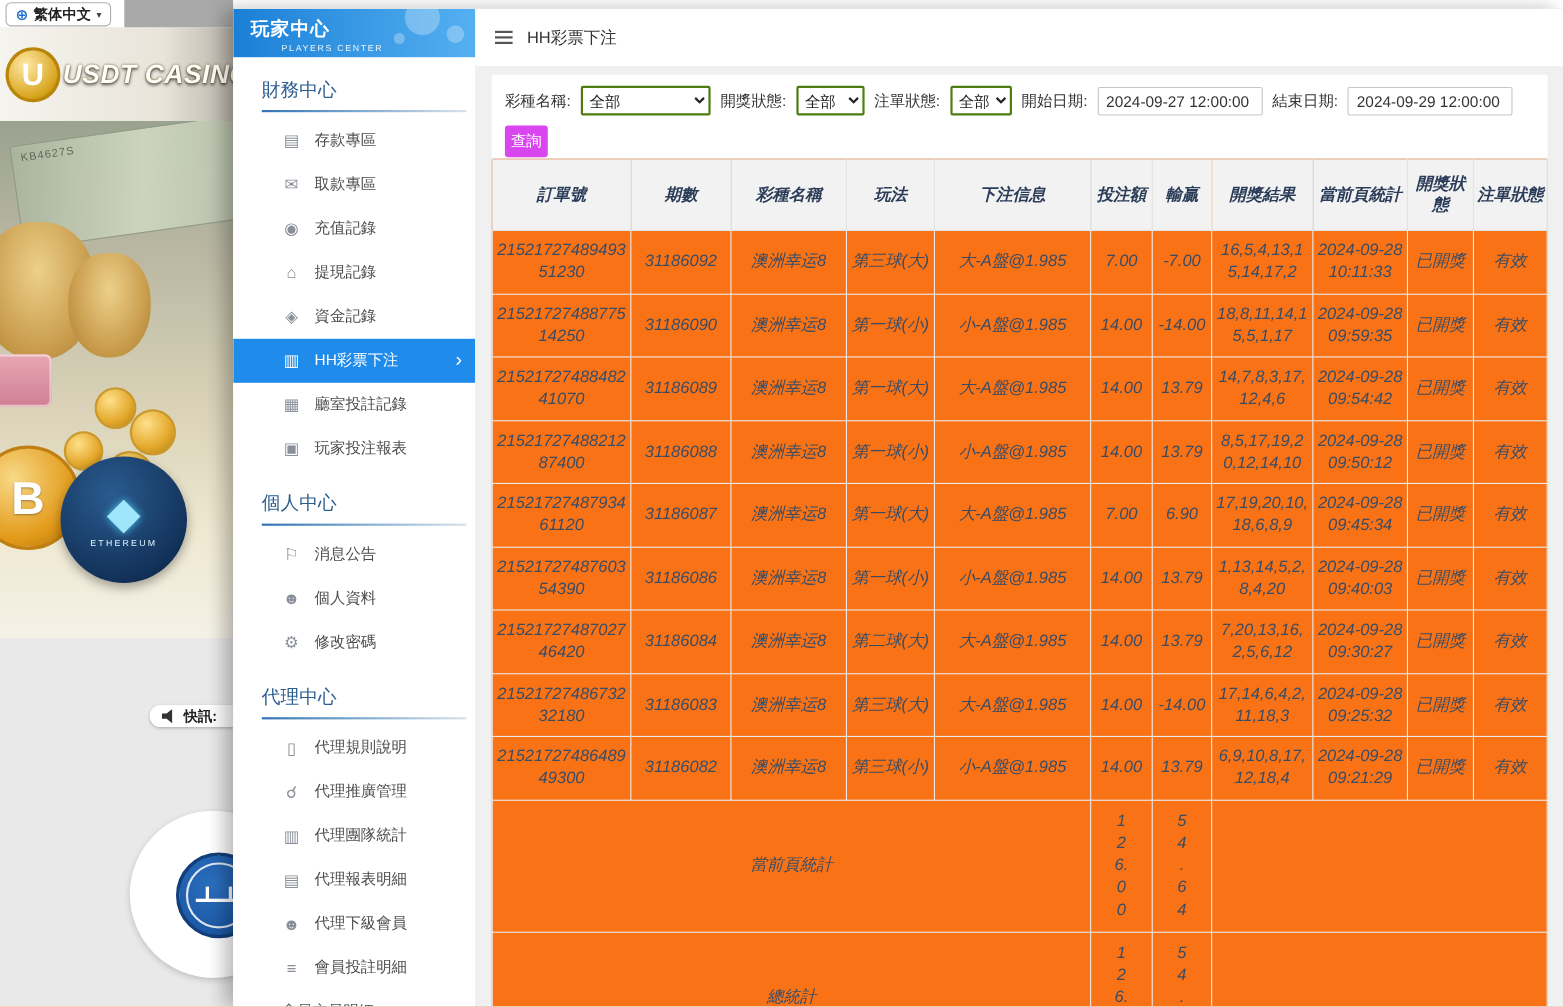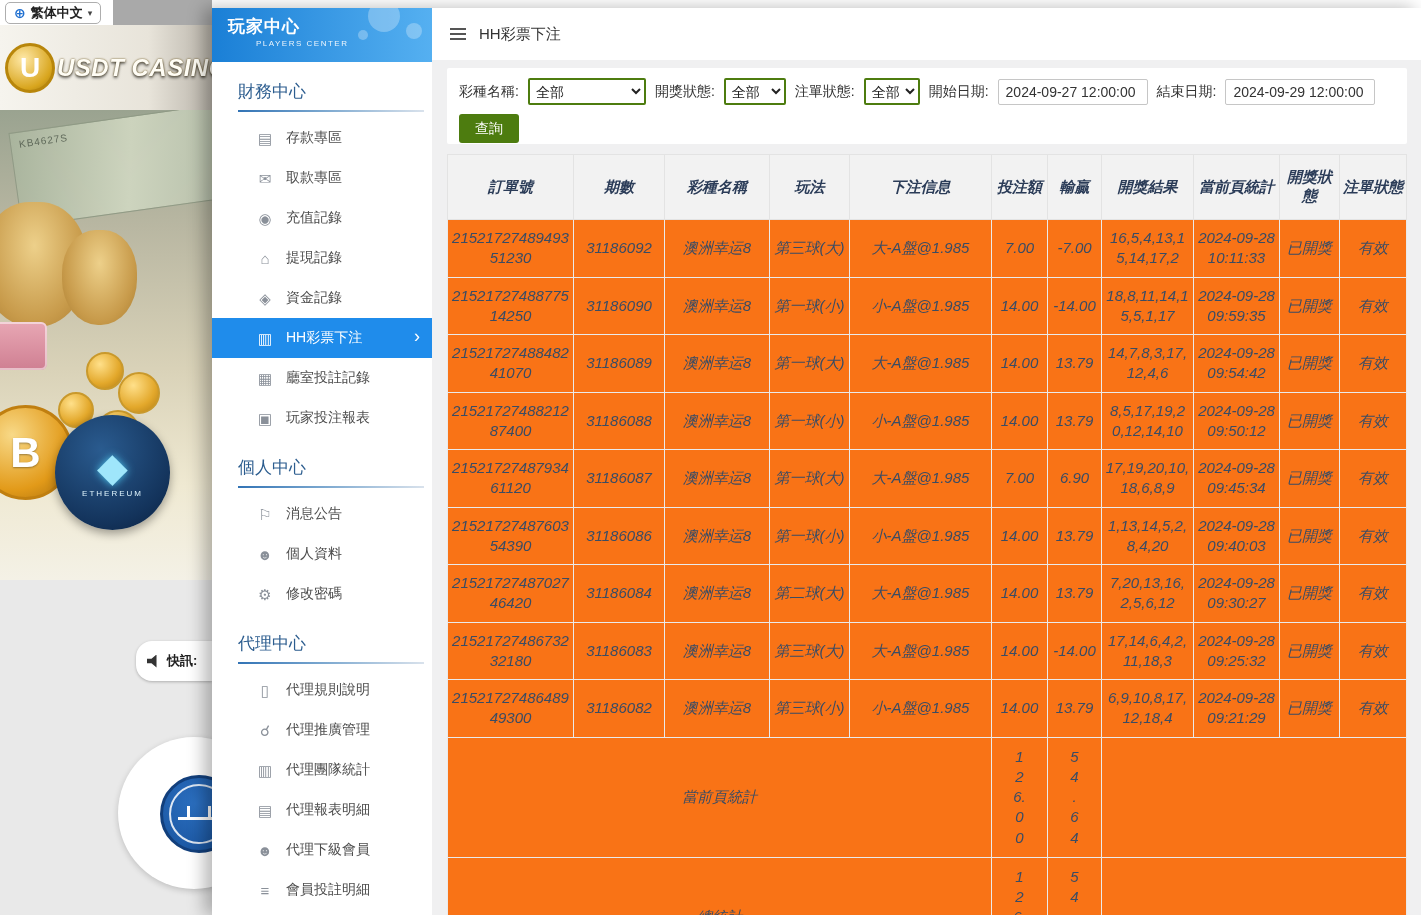--- a/index.html
+++ b/index.html
@@ -43,21 +43,21 @@
   .btc { position:absolute; top:295px; left:-22px; width:95px; height:95px; border-radius:50%;
          background:radial-gradient(circle at 35% 30%,#f8d987,#e29a19 65%,#a96f0d); border:3px solid #c07f10;
          display:flex; align-items:center; justify-content:center; color:#fff; font-weight:bold; font-size:42px;
          text-shadow:0 1px 2px rgba(0,0,0,.35); }
   .eth { position:absolute; top:305px; left:55px; width:115px; height:115px; border-radius:50%;
          background:radial-gradient(circle at 40% 30%,#2a5b8f,#13335b 70%,#0a1f3c);
          box-shadow:0 4px 10px rgba(0,0,0,.35); display:flex; flex-direction:column; align-items:center; justify-content:center; gap:2px; }
   .eth-diamond { color:#9fe6fb; font-size:40px; line-height:1; text-shadow:0 0 8px #4fc7ef; }
   .eth-label { color:#dff4fd; font-size:8px; letter-spacing:2px; }
   .lp-bottom { position:absolute; top:580px; left:0; width:212px; height:335px; background:#e9e9e9; }
-  .news-pill { position:absolute; top:641px; right:0; width:76px; height:40px; background:#fff; border-radius:16px 0 0 16px;
+  .news-pill { position:absolute; top:641px; right:0; width:76px; height:20px; background:#fff; border-radius:16px 0 0 16px;
                box-shadow:0 1px 3px rgba(0,0,0,.25); display:flex; align-items:center; gap:6px; padding-left:11px;
                font-size:13px; font-weight:bold; color:#222; }
   .speaker { width:14px; height:13px; background:#333;
              clip-path:polygon(0 32%,32% 32%,68% 0,68% 100%,32% 68%,0 68%); }
   .bottom-circle { position:absolute; top:737px; left:118px; width:152px; height:152px; border-radius:50%;
                    background:#fff; box-shadow:0 2px 6px rgba(0,0,0,.18); }
   .team-logo { position:absolute; top:38px; left:42px; width:78px; height:78px; border-radius:50%;
                background:radial-gradient(circle at 45% 35%,#2b6fc0,#1d5aa6 70%,#154a8d); border:3px solid #123f7c;
                display:flex; align-items:center; justify-content:center; }
   .team-logo:before { content:''; position:absolute; inset:6px; border-radius:50%; border:2px solid rgba(255,255,255,.85); }
@@ -65,21 +65,21 @@
   .bridge:before { content:''; position:absolute; left:0; right:0; bottom:2px; height:3px; background:#fff; }
   .bridge:after { content:''; position:absolute; left:9px; top:0; width:3px; height:14px; background:#fff;
                   box-shadow:21px 0 0 #fff; }
 
   
   .overlay { position:absolute; left:212px; top:8px; width:1209px; height:907px; display:flex;
              box-shadow:-8px 0 16px rgba(0,0,0,.28); background:#f0f0f1; }
 
   
   .sidebar { width:220px; background:#fff; flex-shrink:0; overflow:hidden; }
-  .side-header { height:54px; background:linear-gradient(90deg,#1a7fd6,#55b0f1); position:relative;
+  .side-header { height:44px; background:linear-gradient(90deg,#1a7fd6,#55b0f1); position:relative;
                  color:#fff; padding:7px 0 0 16px; overflow:hidden; }
   .side-title { font-size:17px; font-weight:bold; letter-spacing:1px; }
   .side-sub { font-size:8px; letter-spacing:1.5px; opacity:.9; margin-top:1px;padding-left:28px; }
   .bubble { position:absolute; border-radius:50%; background:rgba(255,255,255,.28); }
   .b1 { width:32px; height:32px; right:32px; top:-8px; }
   .b2 { width:16px; height:16px; right:10px; top:15px; }
   .b3 { width:10px; height:10px; right:64px; top:22px; }
   .nav-section-title { margin:18px 8px 6px 26px; padding-bottom:9px; font-size:17px; color:#2c5d8f; position:relative; }
   .nav-section-title:after { content:''; position:absolute; left:0; right:0; bottom:0; height:2px;
                              background:linear-gradient(90deg,#3273b5 0%,#7aa7cf 45%,#d9e2ec 100%); }
@@ -91,30 +91,30 @@
   .nav-chevron { position:absolute; right:12px; top:50%; transform:translateY(-55%); font-size:18px; color:#fff; }
 
   
   .main { flex:1; display:flex; flex-direction:column; overflow:hidden; background:#f0f0f1; }
   .topbar { height:52px; background:#fff; display:flex; align-items:center; gap:13px; padding-left:18px; flex-shrink:0; }
   .burger { display:flex; flex-direction:column; gap:3px; cursor:pointer; }
   .burger i { display:block; width:16px; height:2px; background:#555; }
   .topbar-title { font-size:15px; color:#333; }
   .content { flex:1; padding:8px 14px 0 15px; overflow:hidden; }
 
-  .filter-card { background:#fff; border-radius:2px; padding:10px 12px 1px; margin-bottom:10px; }
+  .filter-card { background:#fff; border-radius:2px; padding:10px 12px 1px; }
   .filter-row { display:flex; align-items:center; gap:9px; font-size:14px; color:#333; white-space:nowrap; }
   .filter-row label { flex-shrink:0; }
   select { height:27px; border:2px solid #4d7c0f; border-radius:2px; background:#fff; font-size:14px; color:#222; padding:0 2px; }
   .sel-lottery { width:118px; }
   .sel-draw { width:62px; }
   .sel-order { width:56px; }
   .date-input { width:150px; height:26px; border:1px solid #c6c6c6; border-radius:2px; font-size:14px; color:#333;
                 padding:0 7px; font-family:inherit; }
-  .btn-query { margin-top:9px; width:60px; height:29px; background:#4d7c0f; color:#fff; border:none; border-radius:3px;
+  .btn-query { margin-top:9px; width:39px; height:29px; background:#d946ef; color:#fff; border:none; border-radius:3px;
                font-size:14px; cursor:pointer; font-family:inherit; }
 
   .table-card { background:#f97316; border-radius:2px;font-style:italic; }
   table { width:100%; border-collapse:collapse; table-layout:fixed; font-size:15px; }
   th { background:#f2f2f2; color:#2b3c58; font-weight:bold; border:1px solid #e3e3e3; padding:13px 1px; text-align:center; }
   td { border:1px solid #eaeaea; color:#3a4c64; padding:8px 3px; text-align:center; line-height:1.35; overflow-wrap:break-word; }
   td.col-0, td.col-7 { word-break:break-all; }
   .summary-row td { padding:9px 21px; }
 
   .pager-card { background:#fff; height:56px; margin-top:10px; border-radius:2px; display:flex; align-items:center;

